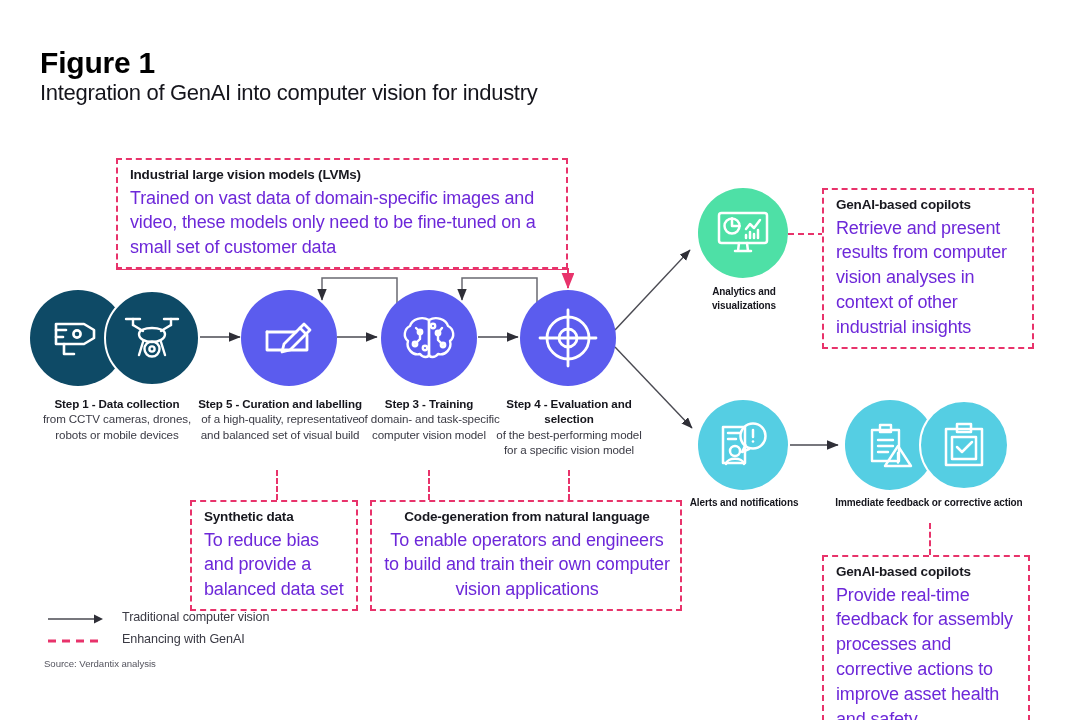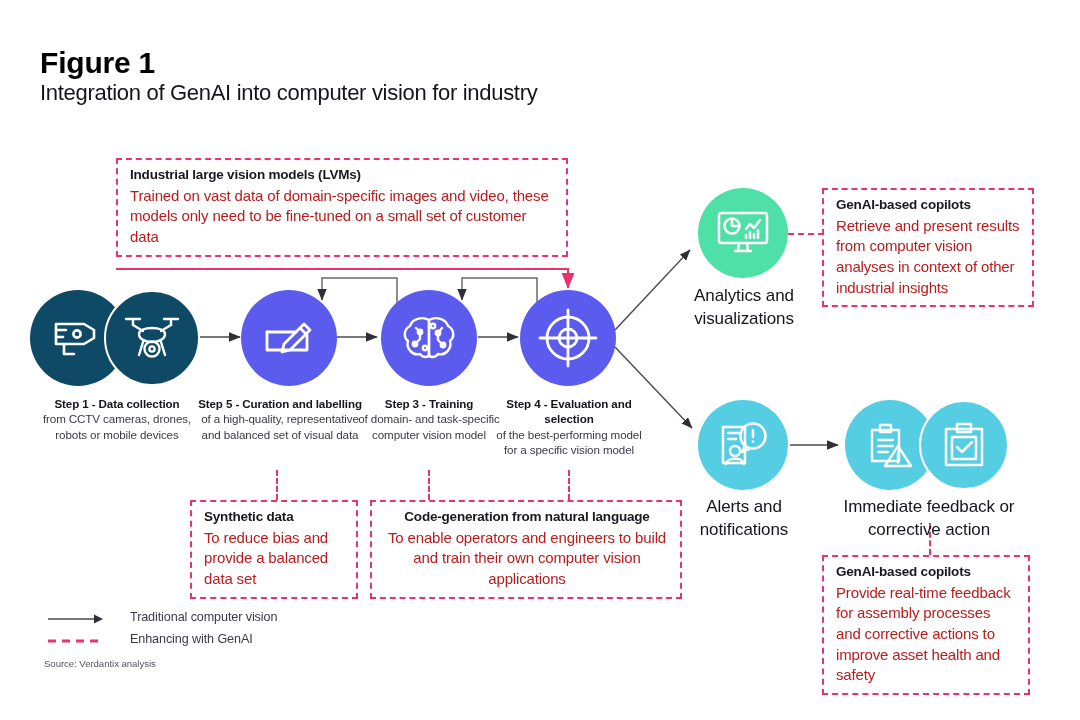--- a/index.html
+++ b/index.html
@@ -29,21 +29,21 @@
     position:absolute;
     border:2px dashed #E8336B;
     background:#ffffff;
     padding:6px 10px 7px 12px;
   }
   .callout .c-title {
     font-weight:700; font-size:13.5px; color:#18181f;
     line-height:1.38; letter-spacing:-.2px; margin-bottom:1px;
   }
   .callout .c-body {
-    font-size:15px; color:#b91c1c; line-height:1.38; letter-spacing:-.15px;
+    font-size:18px; color:#6d28d9; line-height:1.38; letter-spacing:-.15px;
   }
 
   #callout-lvm   { left:116px; top:158px;  width:452px; }
   #callout-synth { left:190px; top:500px;  width:168px; }
   #callout-code  { left:370px; top:500px;  width:312px;text-align:center; }
   #callout-copilot-top    { left:822px; top:188px; width:212px; }
   #callout-copilot-bottom { left:822px; top:555px; width:208px; }
   .circ {
     position:absolute; border-radius:50%;
     display:flex; align-items:center; justify-content:center;
@@ -51,35 +51,35 @@
   .circ svg { display:block; }
 
   
   .caption {
     position:absolute; text-align:center;
     font-size:11.6px; line-height:1.33; letter-spacing:-.1px; color:#3a3a44;
   }
   .caption .cap-bold { font-weight:700; color:#15151c; display:block; }
 
   
-  .caption-sm { font-size:17px; font-weight:400; color:#15151c; line-height:1.35; }
+  .caption-sm { font-size:10px; font-weight:700; color:#15151c; line-height:1.35; }
 
   .pk-dash-v {
     position:absolute; width:0; border-left:2px dashed #E8336B;
   }
   .pk-dash-h {
     position:absolute; height:0; border-top:2px dashed #E8336B;
   }
 
   svg.overlay { position:absolute; left:0; top:0; width:1080px; height:720px; pointer-events:none; }
 
   
   #legend { position:absolute; left:48px; top:606px; }
   .leg-row { display:flex; align-items:center; height:22px; }
-  .leg-text { font-size:12.6px; color:#3a3a44; margin-left:24px; letter-spacing:-.1px; }
+  .leg-text { font-size:12.6px; color:#3a3a44; margin-left:16px; letter-spacing:-.1px; }
   .leg-swatch { width:58px; height:12px; position:relative; }
   #source {
     position:absolute; left:44px; top:658px;
     font-size:9.6px; color:#55555f; letter-spacing:-.05px;
   }
 </style>
 </head>
 <body>
 
 <div id="page">
@@ -182,21 +182,21 @@
       <g fill="none" stroke="#fff" stroke-width="2.8" stroke-linecap="round" stroke-linejoin="round">
         <path d="M7 18 L7 36 L47 36 L47 21"></path>
         <path d="M7 18 L36 18"></path>
         <path d="M24 30 L44 10 L50 16 L30 36 L22 38 Z"></path>
         <line x1="40" y1="14" x2="46" y2="20"></line>
       </g>
     </svg>
   </div>
   <div class="caption" style="left:196px; top:396px; width:168px;">
     <span class="cap-bold">Step 5 - Curation and labelling</span>
-    <span>of a high-quality, representative and balanced set of visual data</span>
+    <span>of a high-quality, representative and balanced set of visual build</span>
   </div>
 
   <div class="circ" style="left:381px; top:290px; width:96px; height:96px; background:#5B5CEE;">
     <svg width="58" height="52" viewBox="0 0 58 52">
       <g fill="none" stroke="#fff" stroke-width="2.4" stroke-linecap="round" stroke-linejoin="round">
         <path d="M29 8 C22 4 12 7 10 14 C4 17 3 25 8 29 C6 36 12 44 20 42 C23 46 29 46 29 42 Z"></path>
         <path d="M29 8 C36 4 46 7 48 14 C54 17 55 25 50 29 C52 36 46 44 38 42 C35 46 29 46 29 42 Z"></path>
         <path d="M16 16 L20 20 M20 20 L20 27 M20 27 L15 32"></path>
         <circle cx="20" cy="20" r="2.2"></circle>
         <circle cx="15" cy="32" r="2.2"></circle>

